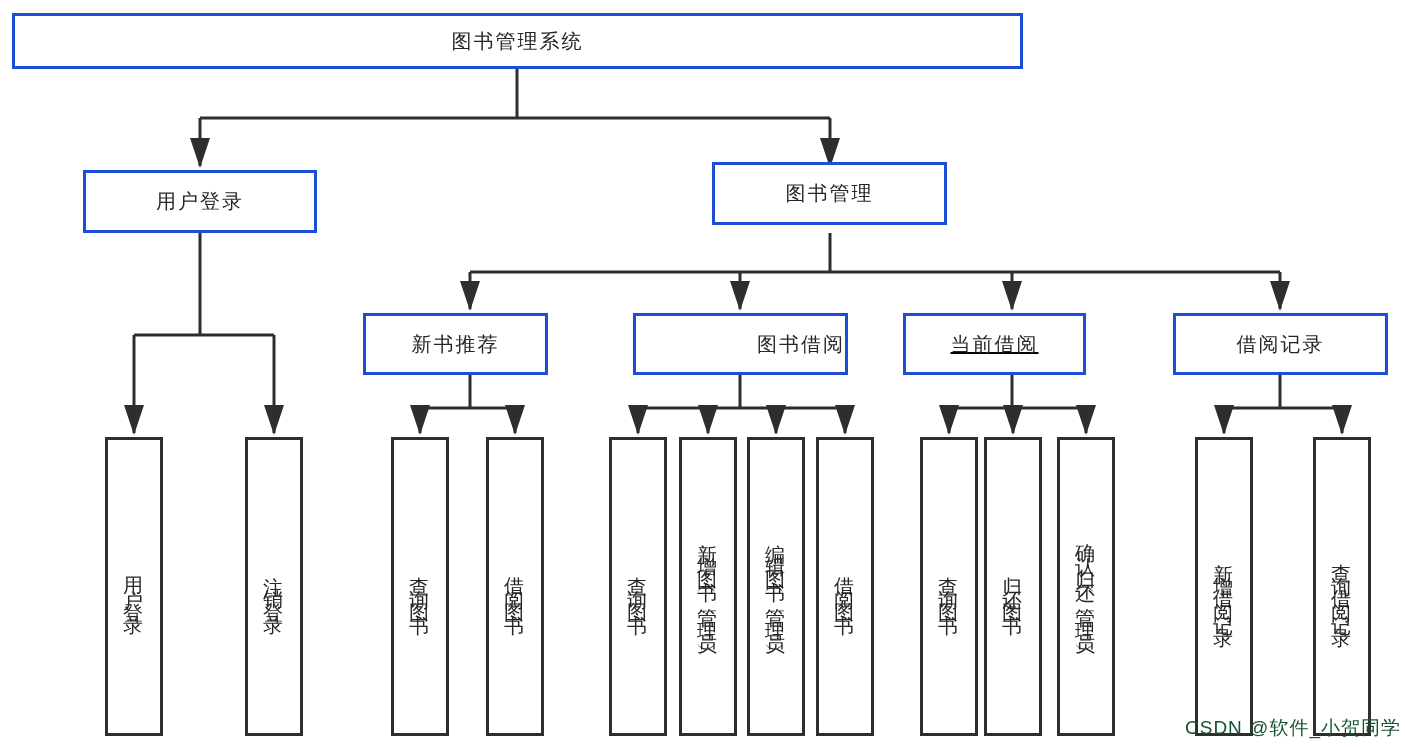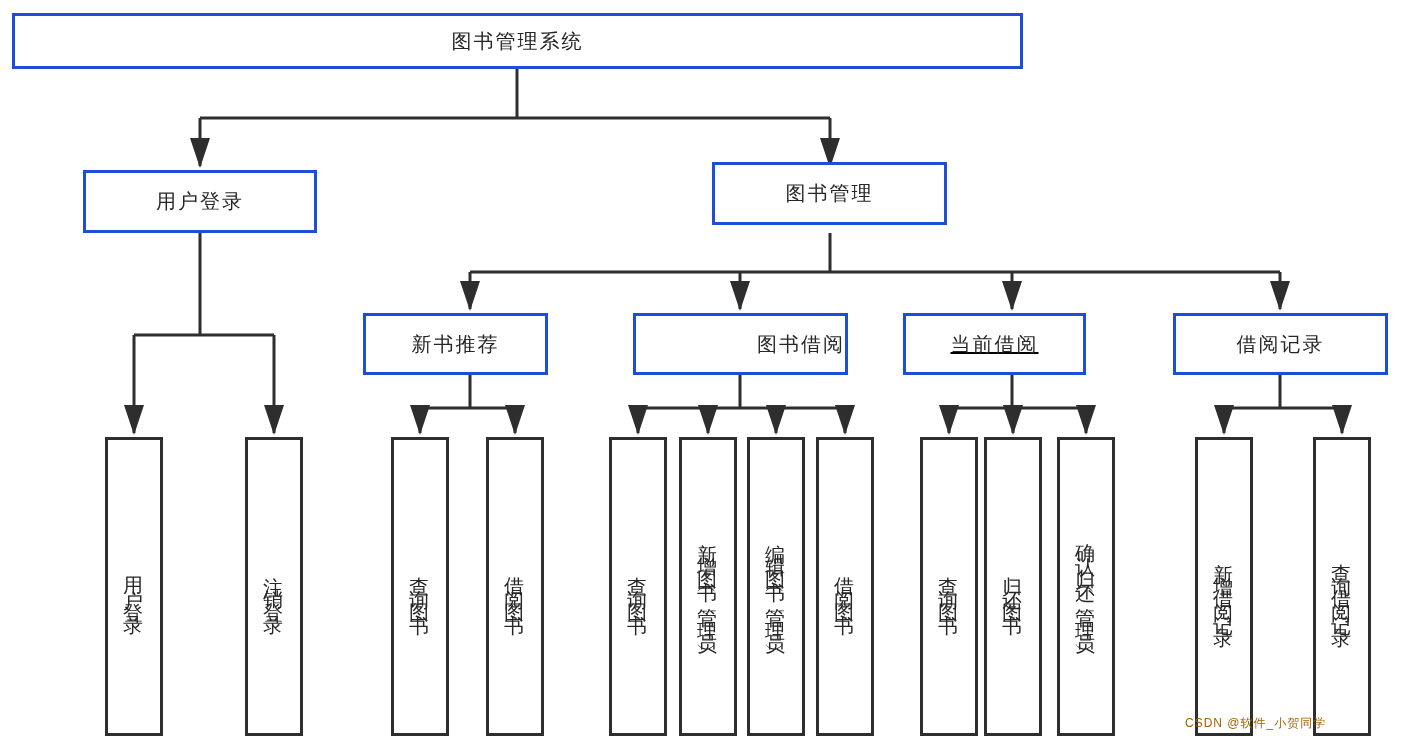--- a/index.html
+++ b/index.html
@@ -58,22 +58,22 @@
     text-orientation: upright;
     font-size: 20px;
     letter-spacing: 13px;
     color: #262626;
     white-space: nowrap;
   }
   #watermark {
     position: absolute;
     left: 1185px;
     top: 715px;
-    font-size: 12px;
-    color: #a16207;
+    font-size: 19px;
+    color: #14532d;
     letter-spacing: 1px;
     z-index: 3;
     white-space: nowrap;
   }
 </style>
 </head>
 <body>
 
 <div id="stage">
 

